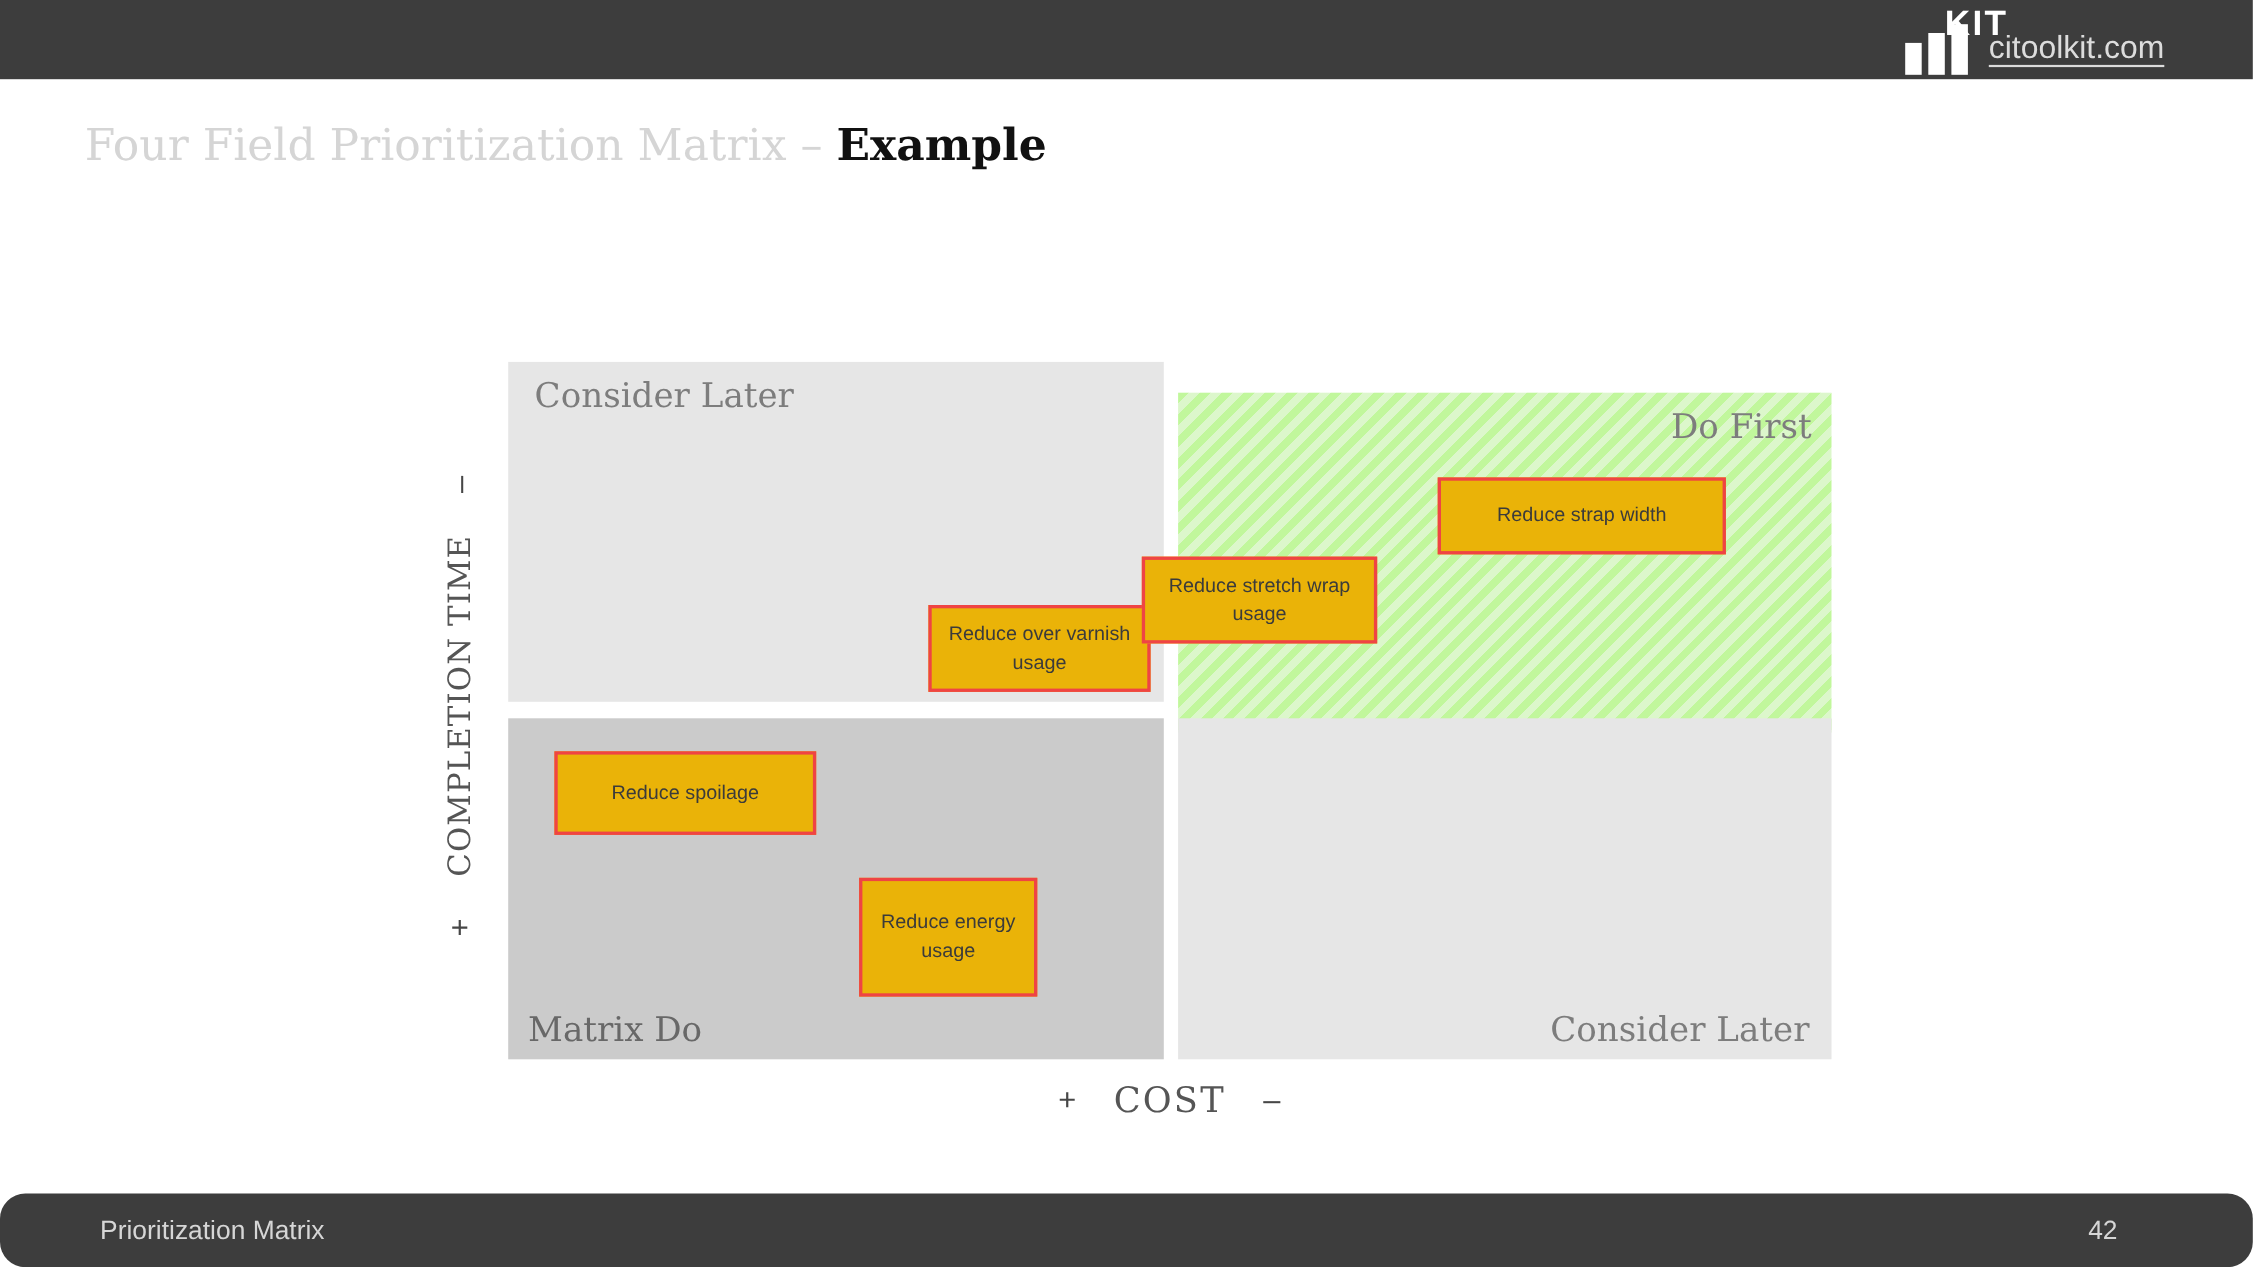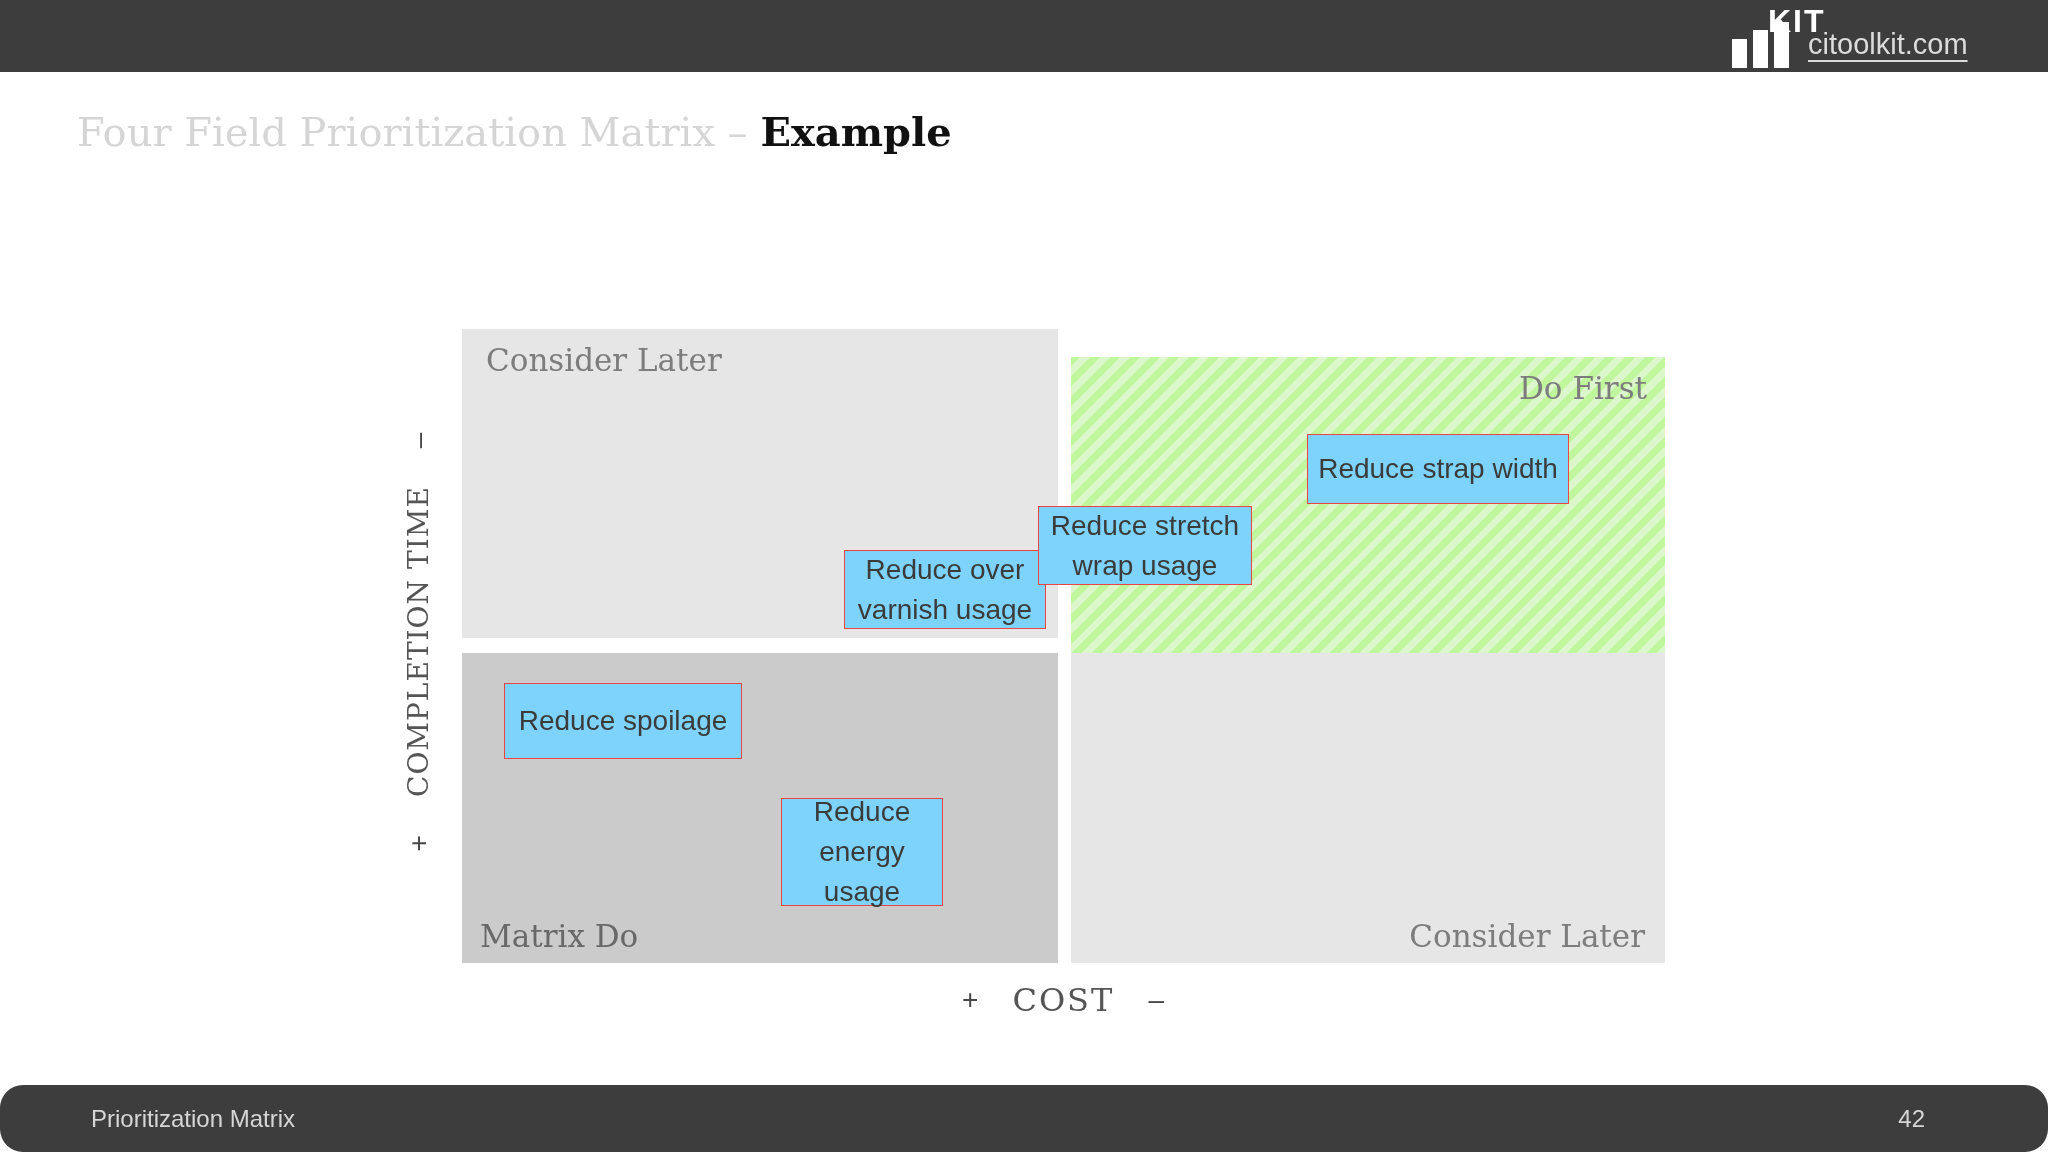--- a/index.html
+++ b/index.html
@@ -68,23 +68,23 @@
     font-family:"DejaVu Serif", serif;
     font-size:31px;color:var(--quad-label);
     white-space:nowrap;line-height:1.1;
   }
   .q-tl .quad-label{left:24px;top:14px;}
   .q-tr .quad-label{right:18px;top:14px;}
   .q-bl .quad-label{left:18px;bottom:10px;color:var(--quad-label-dark);}
   .q-br .quad-label{right:20px;bottom:10px;}
   
   .item-card{
-    position:absolute;background:#7dd3fc;border:1px solid #ef4444;
+    position:absolute;background:#eab308;border:3px solid #ef4444;
     display:flex;align-items:center;justify-content:center;text-align:center;
-    color:var(--card-text);font-size:28px;line-height:1.42;
+    color:var(--card-text);font-size:18px;line-height:1.42;
     padding:4px 10px;
   }
   .card-varnish{left:844px;top:550px;width:202px;height:79px;}
   .card-strap{left:1307px;top:434px;width:262px;height:70px;}
   .card-stretch{left:1038px;top:506px;width:214px;height:79px;}
   .card-spoilage{left:504px;top:683px;width:238px;height:76px;}
   .card-energy{left:781px;top:798px;width:162px;height:108px;}
   
   .y-axis{
     position:absolute;left:418px;top:642px;

